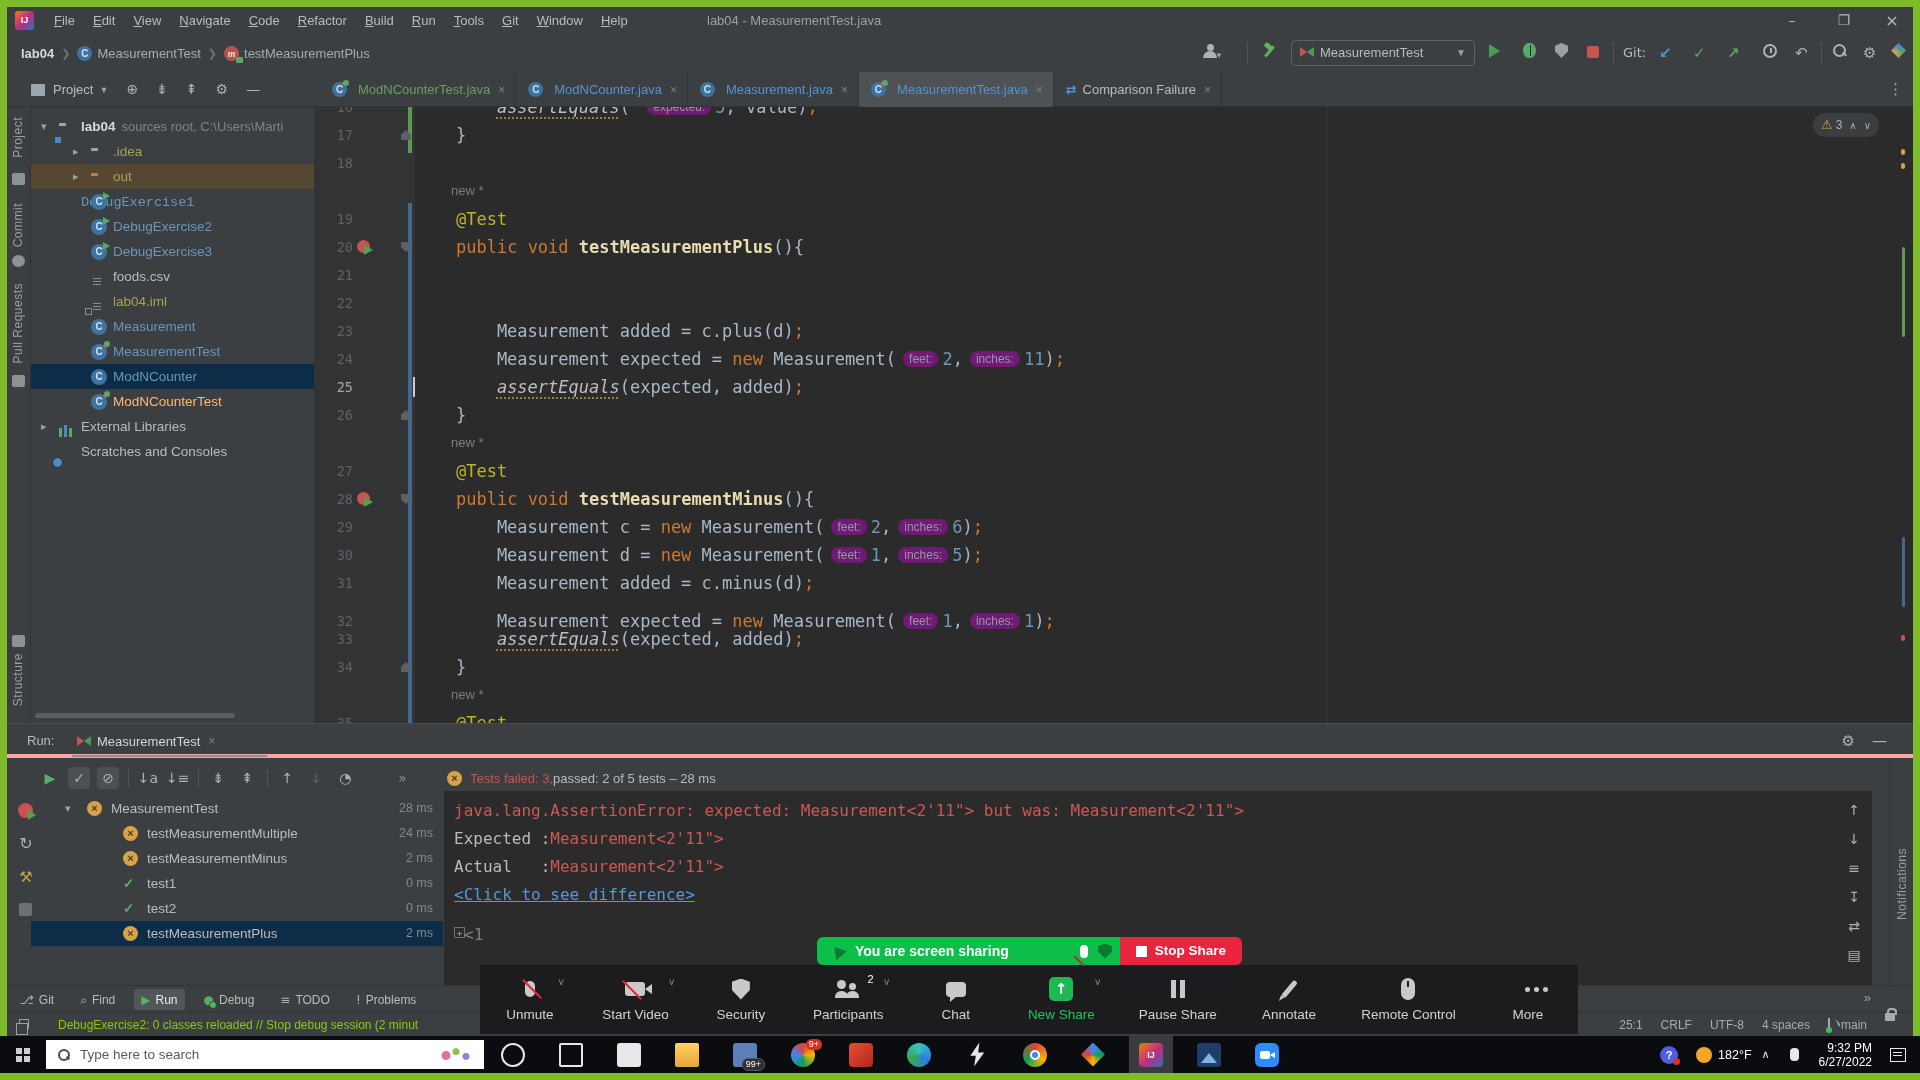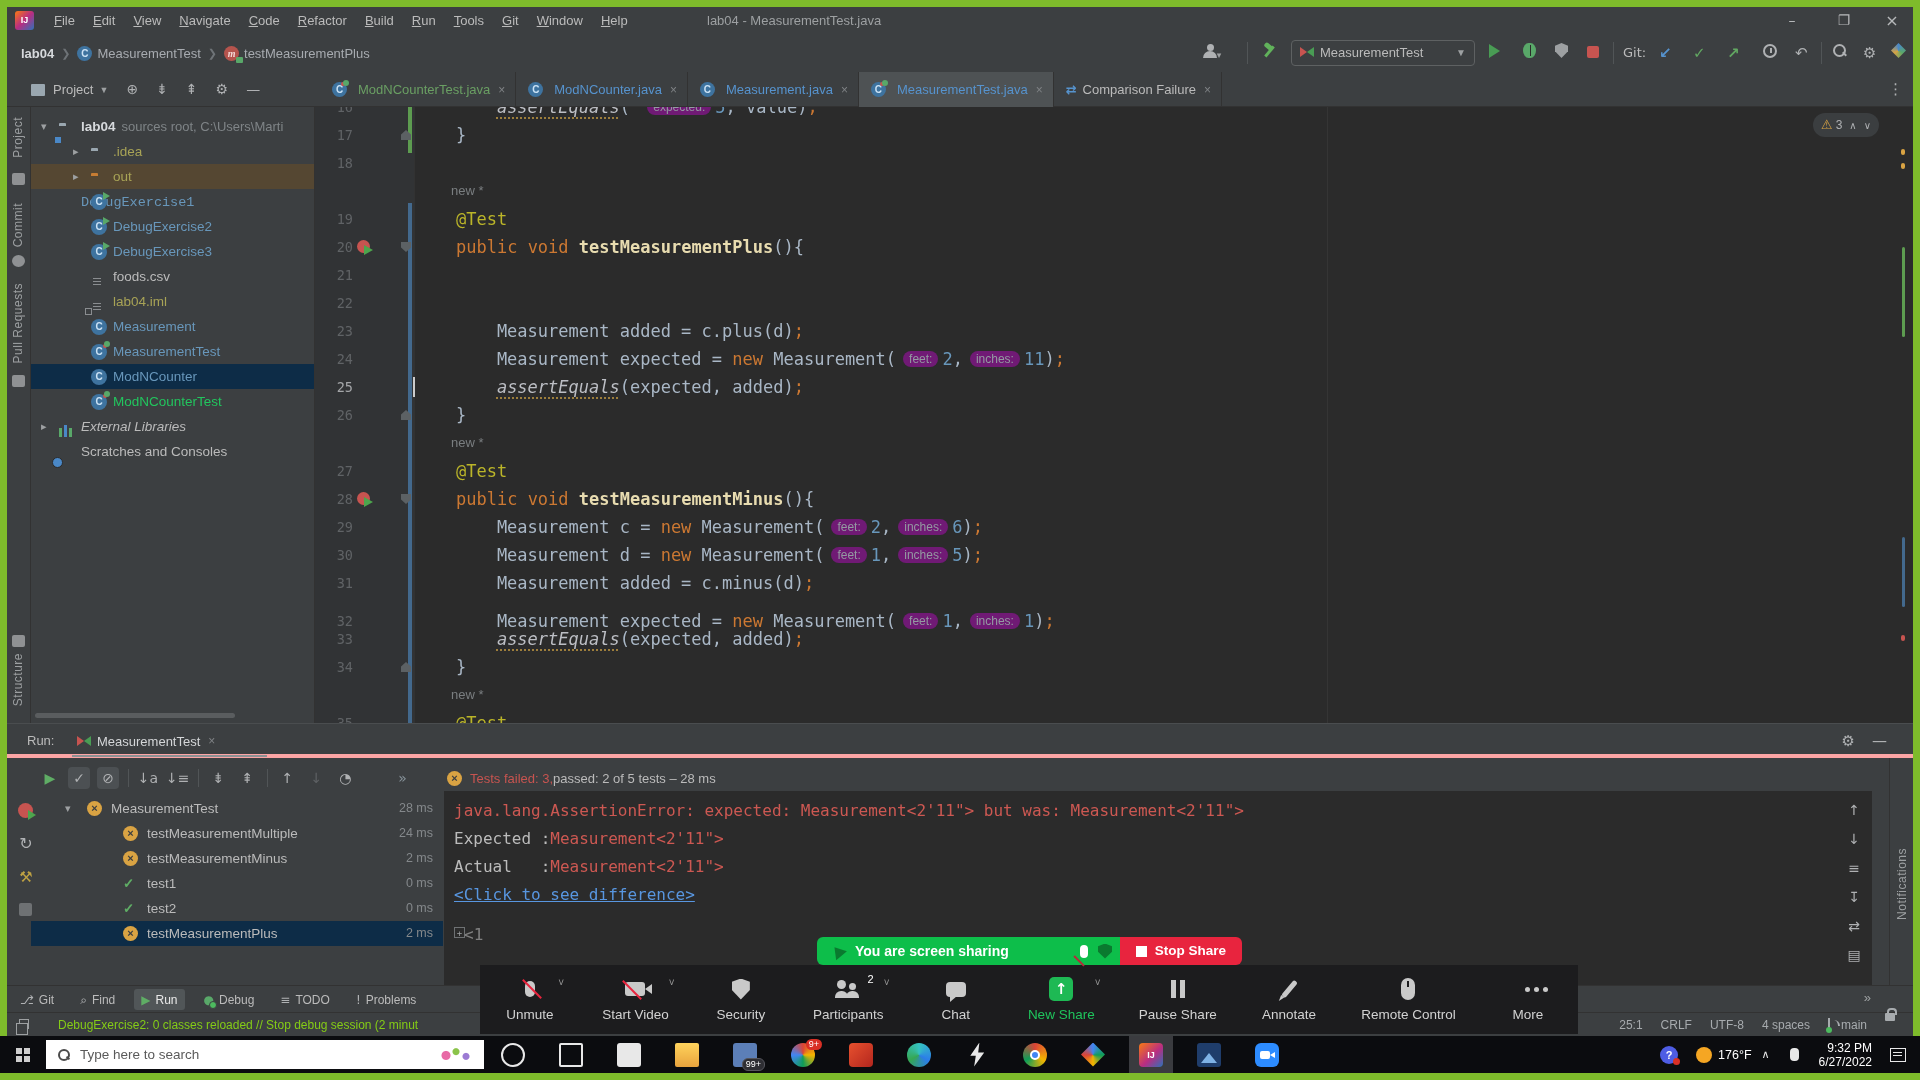--- a/index.html
+++ b/index.html
@@ -62,21 +62,21 @@
 #leftstrip{position:absolute;left:0;top:100px;width:24px;height:878px;background:#3C3F41;border-right:1px solid #323232}
 .vlabel{position:absolute;left:4px;writing-mode:vertical-rl;transform:rotate(180deg);color:#9DA0A2;font-size:12px;letter-spacing:.5px}
 .strip-ic{position:absolute;left:5px;width:13px;height:12px;background:#9DA0A2;border-radius:2px;opacity:.85}
 
 #projpanel{position:absolute;left:24px;top:100px;width:284px;height:616px;background:#3C3F41;border-right:1px solid #323232;overflow:hidden}
 .prow{position:absolute;left:0;width:284px;height:25px;font:13.5px/25px "Liberation Sans",sans-serif;color:#BBB;white-space:nowrap}
 .prow .chev{position:absolute;color:#9DA0A2;font-size:11px}
 .prow .note{color:#7F8487;margin-left:6px;font-size:13px}
 .prow.rsel{background:#0D2C47}
 .prow.rdrag{background:#554732}
-.tx-excluded{color:#A8A356}.tx-modified{color:#6897BB}.tx-added{color:#22c55e}.tx-plain{color:#BBBBBB}.tx-root{color:#D6D9DC;font-weight:bold}
+.tx-excluded{color:#A8A356}.tx-modified{color:#6897BB}.tx-added{color:#fdba74}.tx-plain{color:#BBBBBB}.tx-root{color:#D6D9DC;font-weight:bold}
 .t-ico{position:absolute;top:5px;width:16px;height:16px}
 .t-folder{top:7px;height:11px;width:15px;background:#9AA7B0;border-radius:1px;position:relative}
 .t-folder::before{content:"";position:absolute;left:0;top:-3px;width:7px;height:3px;background:inherit;border-radius:1px 1px 0 0}
 .f-orange{background:#C77D33}
 .f-root::after{content:"";position:absolute;right:-2px;bottom:-2px;width:6px;height:6px;background:#4A88C7}
 .t-class{border-radius:50%;background:#3E739F;color:#CBE2F5;font:bold 10px/16px "Liberation Sans",sans-serif;text-align:center}
 .t-run::after{content:"";position:absolute;right:-3px;top:-2px;border-left:7px solid #59A869;border-top:4px solid transparent;border-bottom:4px solid transparent}
 .t-test::after{content:"";position:absolute;right:-3px;top:-3px;width:6px;height:6px;border-radius:50%;background:#59A869;box-shadow:-2px 2px 0 -1px #C75450}
 .t-file{top:5px;width:12px;height:15px;background:#D6D9DC;border-radius:1px;position:relative}
 .t-file::after{content:"";position:absolute;left:2px;top:4px;width:8px;height:1px;background:#8A8D90;box-shadow:0 3px 0 #8A8D90,0 6px 0 #8A8D90}
@@ -347,21 +347,21 @@
           <div class="prow" style="top: 157px;"><span class="t-ico t-file" style="left: 60px;"></span><span class="tx-plain" style="margin-left: 82px; display: inline-block;">foods.csv</span></div>
           <div class="prow" style="top: 182px;"><span class="t-ico t-file t-iml" style="left: 60px;"></span><span class="tx-excluded" style="margin-left: 82px; display: inline-block;">lab04.iml</span></div>
           <div class="prow" style="top: 207px;"><span class="t-ico t-class" style="left: 60px;">C</span><span class="tx-modified" style="margin-left: 82px; display: inline-block;">Measurement</span></div>
           <div class="prow" style="top: 232px;"><span class="t-ico t-class t-test" style="left: 60px;">C</span><span class="tx-modified" style="margin-left: 82px; display: inline-block;">MeasurementTest</span></div>
           <div class="prow rsel" style="top: 257px;"><span class="t-ico t-class" style="left: 60px;">C</span><span class="tx-modified" style="margin-left: 82px; display: inline-block;">ModNCounter</span></div>
           <div class="prow" style="top: 282px;"><span class="t-ico t-class t-test" style="left: 60px;">C</span><span class="tx-added" style="margin-left: 82px; display: inline-block;">ModNCounterTest</span></div>
           <div class="prow" style="top: 307px;"><span class="chev" style="left: 10px;">▸</span><span class="t-ico t-lib" style="left: 28px;">
               <i style="left: 0px; height: 9px;"></i>
               <i style="left: 5px; height: 12px; background: rgb(74, 136, 199);"></i>
               <i style="left: 10px; height: 9px;"></i>
-            </span><span class="tx-plain" style="margin-left: 50px; display: inline-block; font-style: italic;">External Libraries</span></div>
+            </span><span class="tx-plain" style="margin-left: 50px; display: inline-block;">External Libraries</span></div>
           <div class="prow" style="top: 332px;"><span class="t-ico t-scr" style="left: 28px;"></span><span class="tx-plain" style="margin-left: 50px; display: inline-block;">Scratches and Consoles</span></div>
         </div>
       <div id="pscroll"></div>
     </div>
 
     <div id="editor">
       <div id="gutterbg"></div>
       <div id="chg-green"></div>
       <div id="chg-blue"></div>
       <div id="marginline"></div>
@@ -720,21 +720,21 @@
         </div>
         <div class="tbicon">
           <span style="position: absolute; left: 0px; top: 0px; width: 24px; height: 24px; background: rgb(45, 140, 255); border-radius: 6px;"></span>
           <span style="position: absolute; left: 5px; top: 8px; width: 10px; height: 8px; background: rgb(255, 255, 255); border-radius: 2px;"></span>
           <span style="position: absolute; left: 15px; top: 9px; border-right: 5px solid rgb(255, 255, 255); border-top: 3px solid transparent; border-bottom: 3px solid transparent;"></span>
         </div>
       </div>
     <div id="tray">
       <span class="helpcirc">?</span>
       <span class="suncirc"></span>
-      <span style="font-size:12.5px">176°F</span>
+      <span style="font-size:12.5px">182°F</span>
       <span class="chevup">∧</span>
       <span class="tray-mic"></span>
       <div class="tray-time">
         <div>9:32 PM</div>
         <div>6/27/2022</div>
       </div>
       <span class="action-ic"></span>
     </div>
   </div>
 </div>

